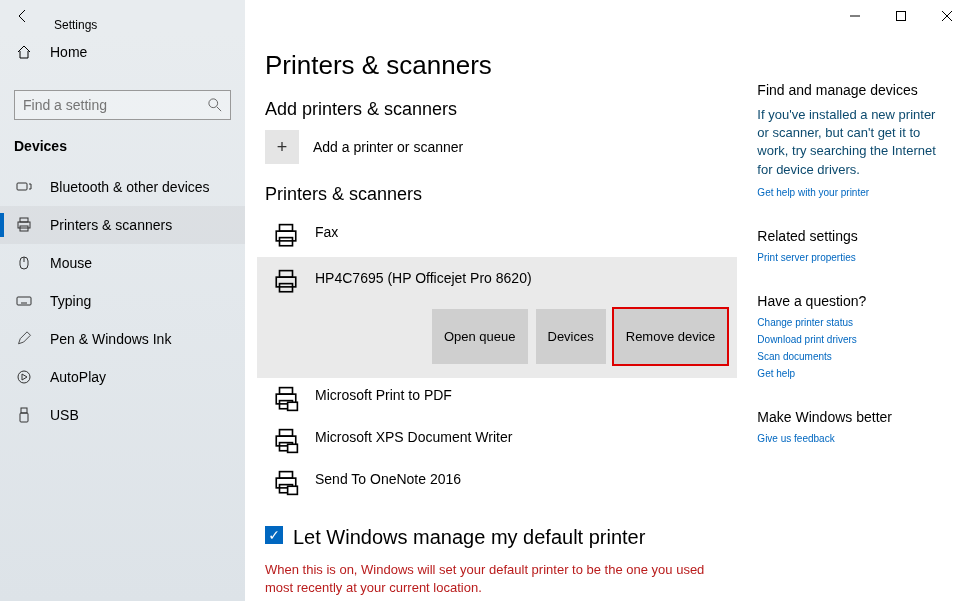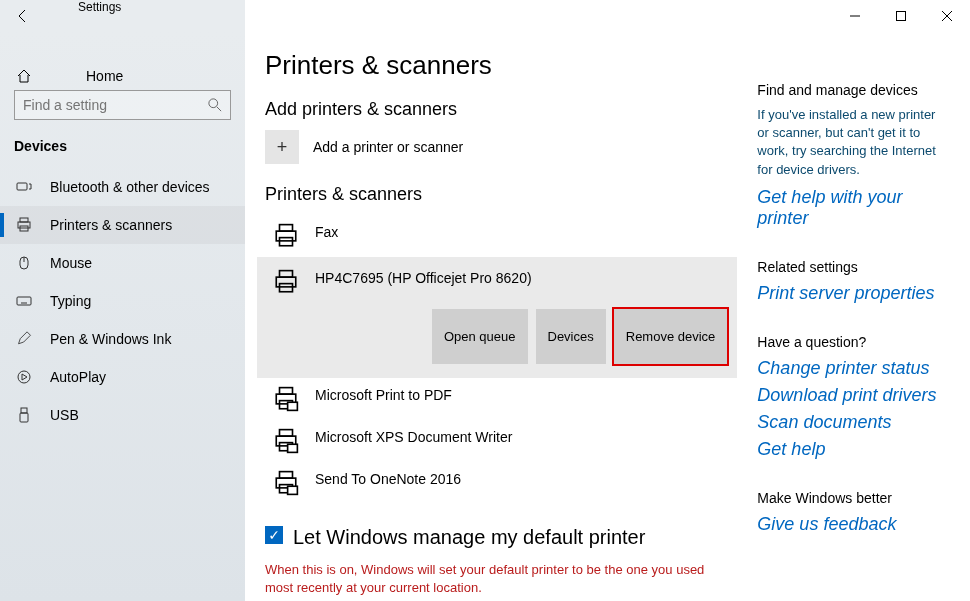--- a/index.html
+++ b/index.html
@@ -13,35 +13,35 @@
     overflow: hidden;
     position: relative;
   }
   .titlebar {
     height: 32px;
     display: flex;
     align-items: center;
     justify-content: space-between;
     background: linear-gradient(to right, #e8ecef 0%, #e8ecef 245px, #fff 245px);
   }
-  .titlebar-left { display: flex; align-items: flex-start; gap: 24px; }
+  .titlebar-left { display: flex; align-items: flex-end; }
   .back-btn {
     width: 46px; height: 32px; display: flex; align-items: center; justify-content: center;
   }
   .titlebar-title { font-size: 12px; padding-left: 8px; }
   .win-controls { display: flex; }
   .win-btn { width: 46px; height: 32px; display: flex; align-items: center; justify-content: center; font-family: 'Segoe MDL2 Assets', sans-serif; font-size: 11px;}
   .container { display: flex; height: calc(100% - 32px); }
   .sidebar {
     width: 245px;
     background: linear-gradient(to bottom, #e8ecef, #dde3e8);
     padding-top: 12px;
   }
   .sidebar-home {
-    display: flex; align-items: flex-end; height: 40px; padding-left: 14px; gap: 36px;
+    display: flex; align-items: flex-start; height: 40px; padding-left: 14px;
   }
   .sidebar-home .icon { width: 20px; display: flex; justify-content: center; }
   .sidebar-home .label { padding-left: 16px; font-size: 14px; }
   .search-box {
     margin: 6px 14px 10px 14px;
     border: 1px solid #999;
     background: rgba(255,255,255,0.3);
     height: 30px;
     display: flex; align-items: center; justify-content: flex-start;
     padding: 0 8px;
@@ -102,21 +102,21 @@
     width: 18px; height: 18px; background: #0067c0; display: flex; align-items: center; justify-content: center; color: #fff; font-size: 14px; flex-shrink: 0;
   }
   .chk-label { padding-left: 10px; font-size: 20px; }
   .chk-help { color: #b91c1c; font-size: 13px; margin-top: 12px; line-height: 1.4; }
   .right-panel {
     margin-left: 30px; width: 200px; padding-top: 32px;
   }
   .rp-section { margin-bottom: 30px; }
   .rp-header { font-size: 14px; font-weight: 400; margin-bottom: 8px; }
   .rp-text { font-size: 13px; color: #0c4a6e; line-height: 1.4; margin-bottom: 8px; }
-  .rp-link { color: #0067c0; font-size: 18px; display: block; margin-bottom: 6px; cursor: pointer; font-style: italic; }
+  .rp-link { color: #0067c0; font-size: 10px; display: block; margin-bottom: 6px; cursor: pointer; }
   svg { display: block; }
 </style>
 </head>
 <body>
 
 <div class="titlebar">
   <div class="titlebar-left">
     <div class="back-btn">
       <svg width="16" height="16" viewBox="0 0 16 16">
           <path d="M10 2 L4 8 L10 14" stroke="#000" stroke-width="1" fill="none"></path>

